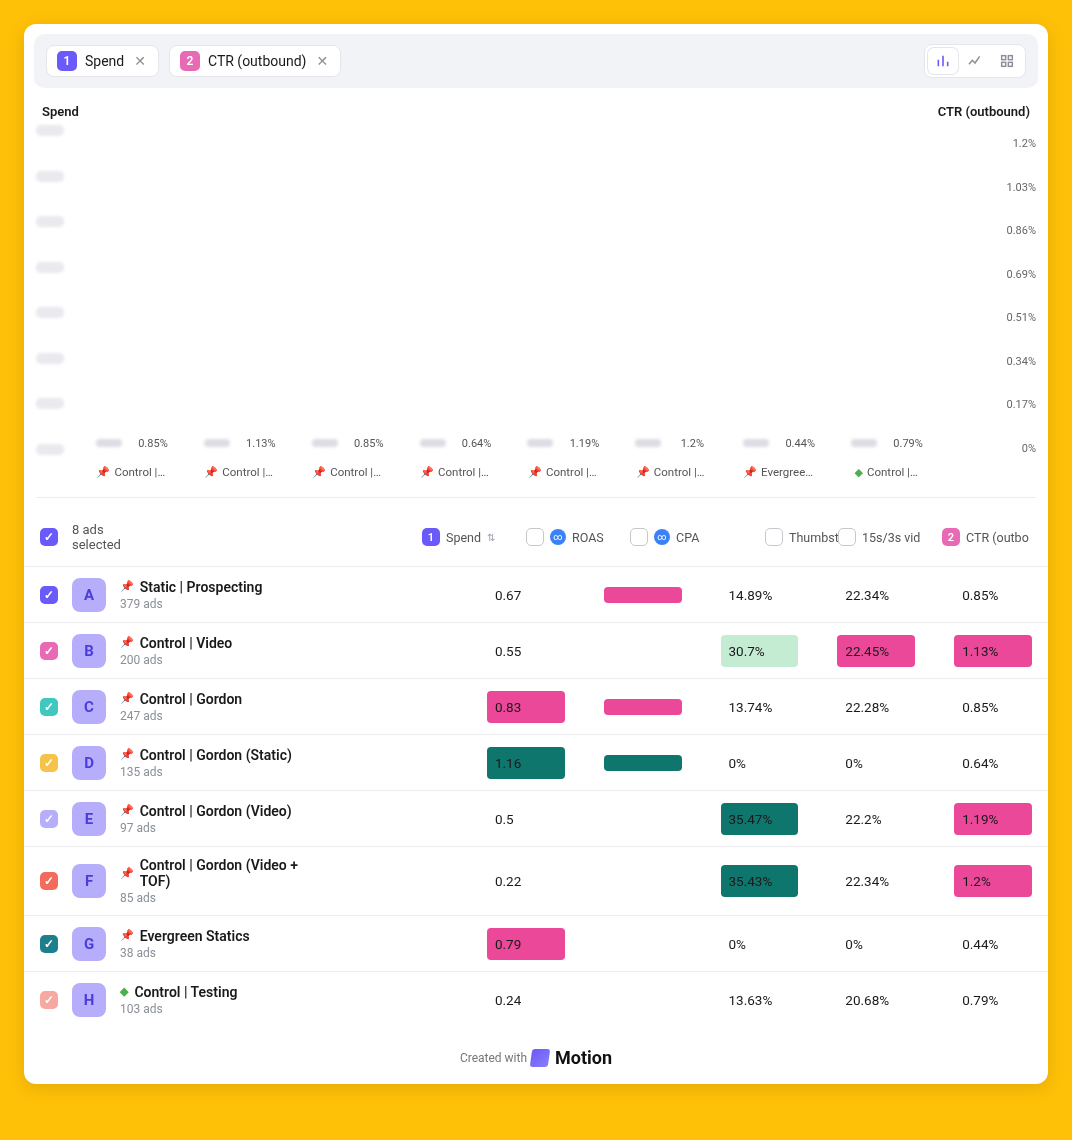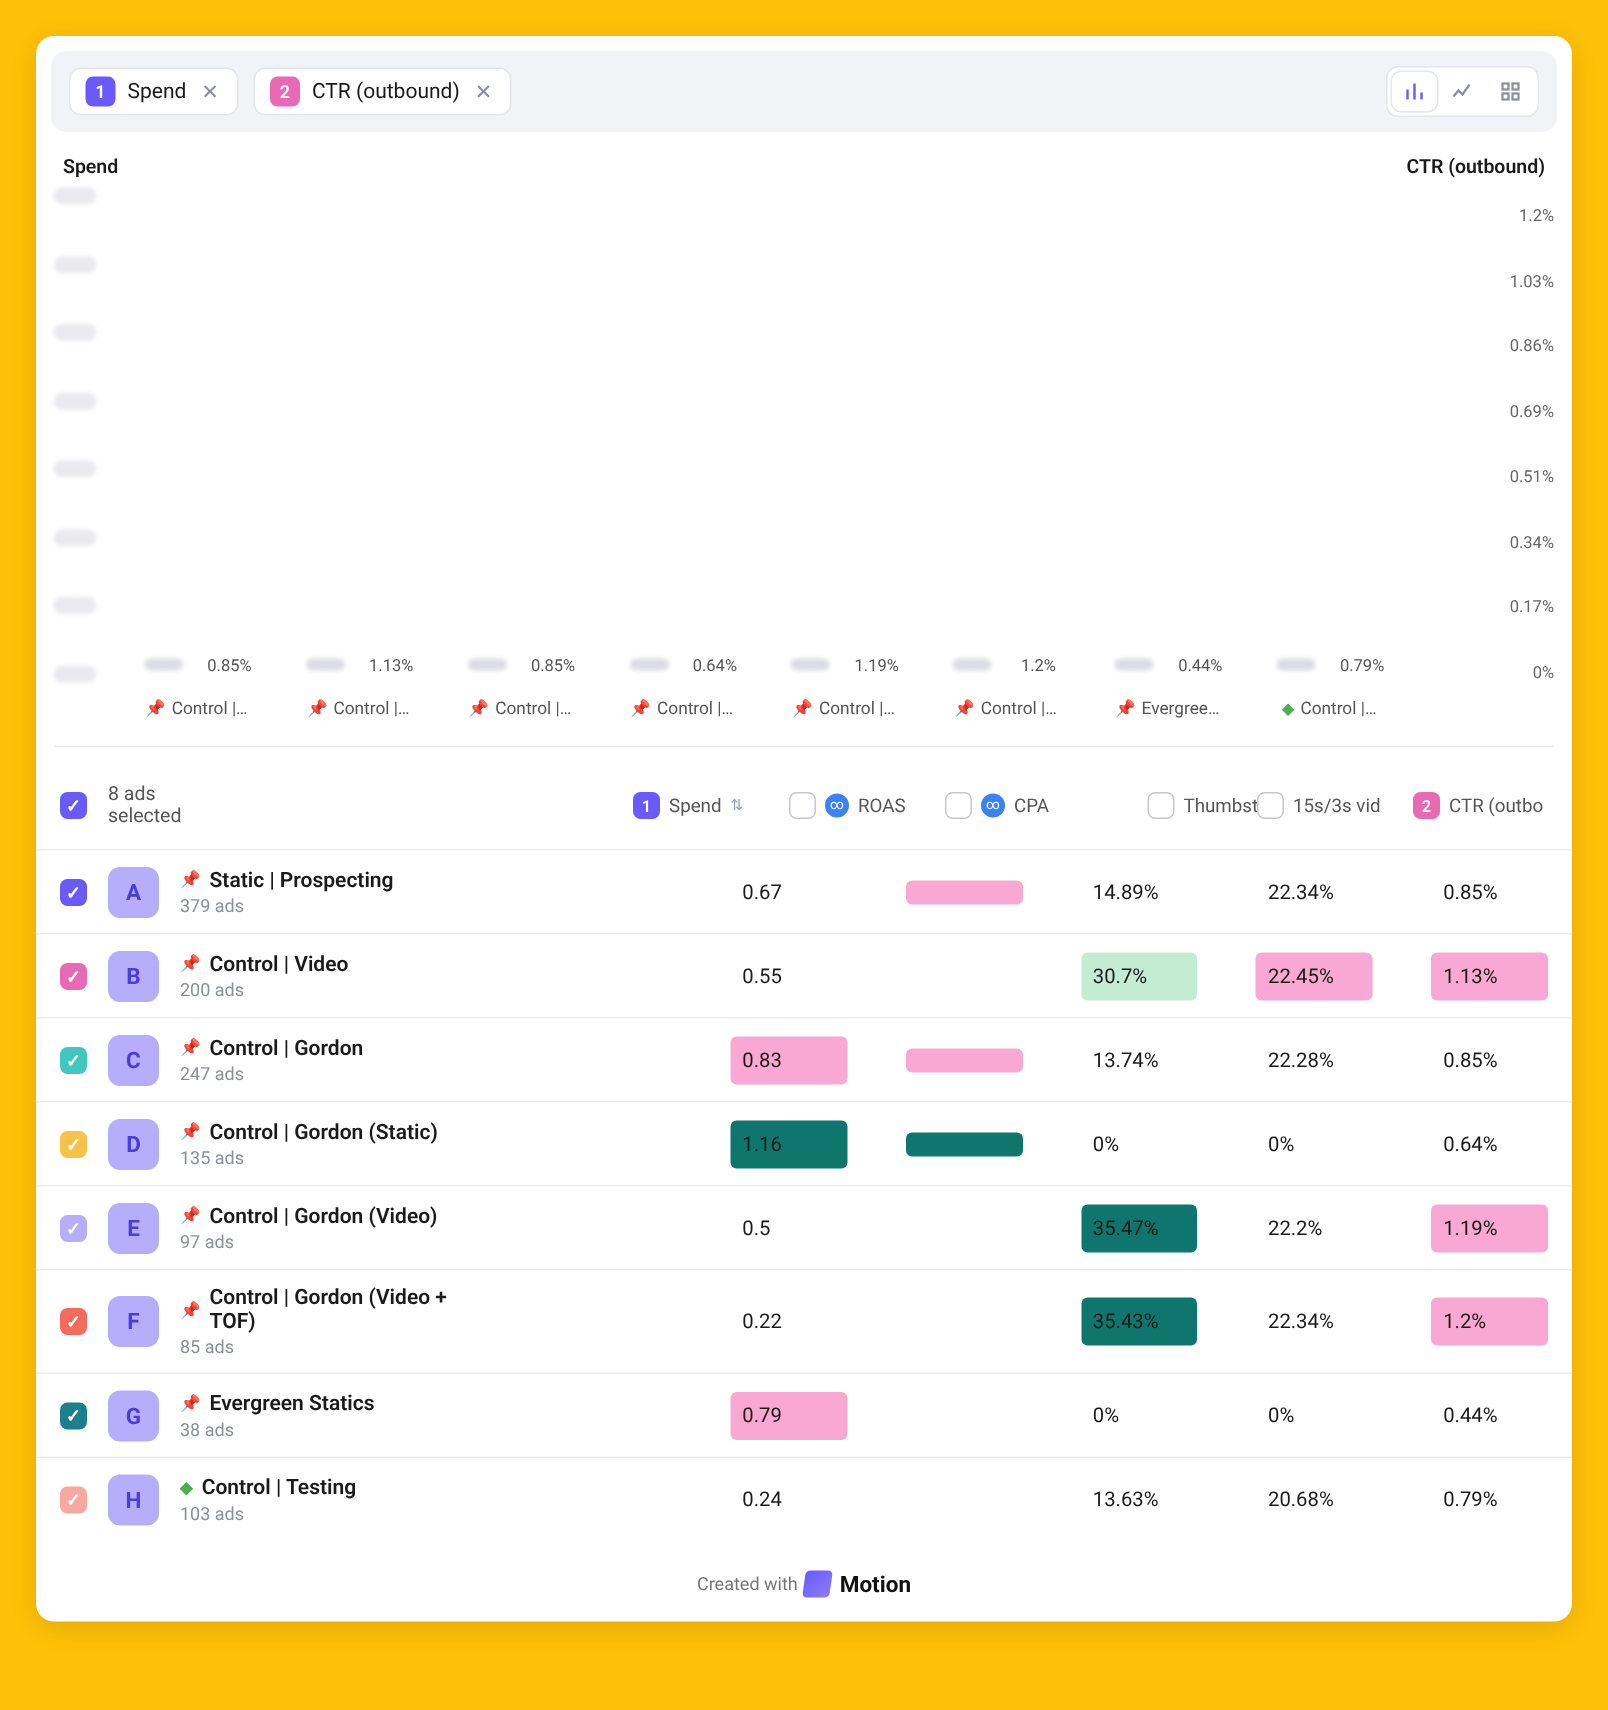--- a/index.html
+++ b/index.html
@@ -243,37 +243,37 @@
   .cell.blur {
     position: relative;
   }
   .cell.blur::after {
     content:"";
     position:absolute; inset: 8px 14px;
     background:#e1e2e8;
     border-radius:5px;
     filter: blur(2px);
   }
-  .cell.hl1 { background: #f9a8d4; }
+  .cell.hl1 { background: #ec4899; }
   .cell.hl2 { background: #c3ecd3; }
   .cell.hl3 { background: #0f766e; }
 
   .footer {
     text-align: center;
     padding: 20px 0 16px 0;
     font-size: 12px;
     color: #777;
     display:flex;
     align-items:center;
     justify-content:center;
     gap:4px;
   }
   .motion-logo {
     display:inline-flex; align-items:center; gap:6px;
-    font-weight:700; color:#111; font-size:15px;
+    font-weight:700; color:#111; font-size:18px;
   }
   .motion-mark {
     width:18px;height:18px; background: linear-gradient(135deg,#6a5af9,#8b7dfb);
     border-radius:3px;
     transform: skewX(-8deg);
   }
 
   
   .thead .spacer-name { width: 330px; }
 </style>

